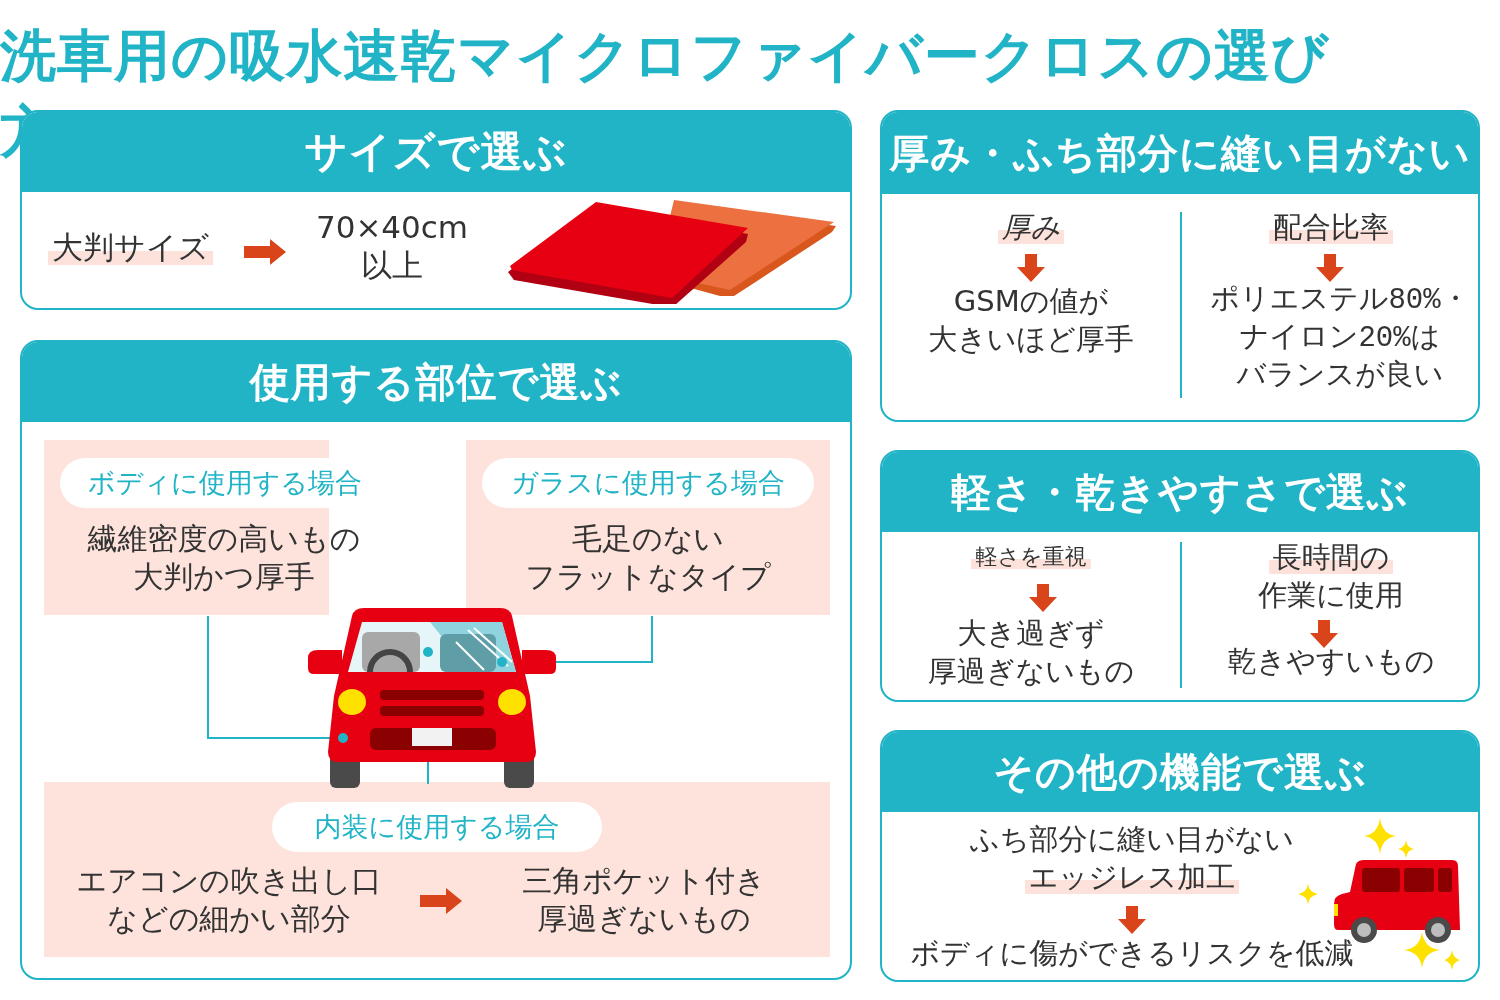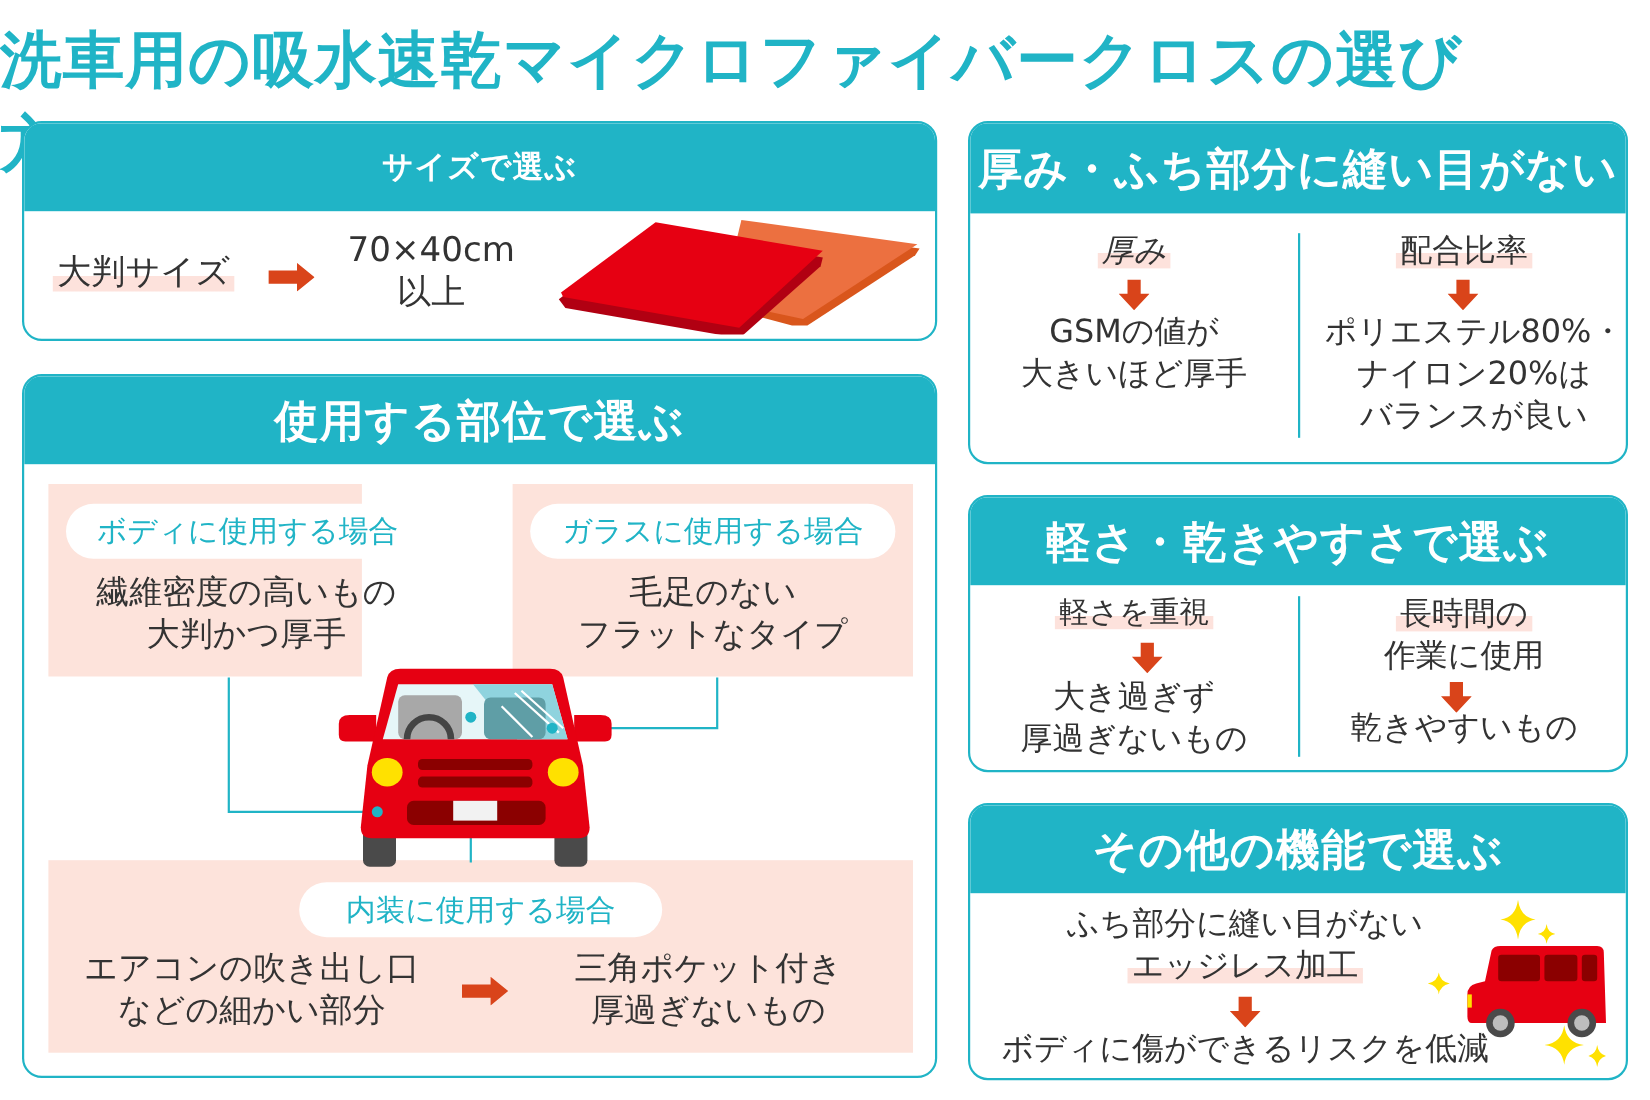--- a/index.html
+++ b/index.html
@@ -22,21 +22,21 @@
   .hl { background: linear-gradient(to bottom, transparent 60%, #fde2dc 60%, #fde2dc 100%); padding: 0 4px; }
   .txt { color: #333; font-size: 30px; line-height: 38px; text-align: center; }
 
   .arrow-right {
     position: absolute; width: 42px; height: 26px;
   }
   .arrow-down { position: absolute; width: 28px; height: 28px; }
 
   
   #card-size { left: 20px; top: 110px; width: 832px; height: 200px; }
-  #card-size .card-header { height: 80px; font-size: 28px; text-align: right; }
+  #card-size .card-header { height: 80px; font-size: 42px; text-align: right; }
 
   
   #card-loc { left: 20px; top: 340px; width: 832px; height: 640px; }
   #card-loc .card-header { height: 80px; font-size: 40px; }
 
   .pink { position: absolute; background: #fde3db; }
   .pill {
     position: absolute; background: #fff; border-radius: 30px; color: #20b4c6; font-size: 27px;
     display: flex; align-items: center; justify-content: center; height: 50px;
   }
@@ -170,31 +170,31 @@
   </div>
 
   <div class="vdiv" style="left:298px; top:100px; height:186px;"></div>
 
   <div class="abs txt" style="left:300px; top:96px; width:298px; font-size:29px;">
     <span class="hl">配合比率</span>
   </div>
   <svg class="arrow-down" style="left:434px; top:142px;" viewBox="0 0 28 28">
     <polygon points="8,0 20,0 20,13 28,13 14,28 0,13 8,13" fill="#d9441a"></polygon>
   </svg>
-  <div class="abs txt" style="left:300px; top:170px; width:316px; font-size:29px;">
+  <div class="abs txt" style="left:300px; top:170px; width:316px; font-size:29px;font-family:Liberation Mono, monospace;">
     <div>ポリエステル80%・</div>
     <div>ナイロン20%は</div>
     <div>バランスが良い</div>
   </div>
 </div>
 
 <div class="card" id="card-light">
   <div class="card-header">軽さ・乾きやすさで選ぶ</div>
 
-  <div class="abs txt" style="left:0; top:86px; width:298px; font-size:27px;">
+  <div class="abs txt" style="left:0; top:86px; width:298px; font-size:22px;">
     <span class="hl">軽さを重視</span>
   </div>
   <svg class="arrow-down" style="left:147px; top:132px;" viewBox="0 0 28 28">
     <polygon points="8,0 20,0 20,13 28,13 14,28 0,13 8,13" fill="#d9441a"></polygon>
   </svg>
   <div class="abs txt" style="left:0; top:162px; width:298px; font-size:29px;">
     <div>大き過ぎず</div>
     <div>厚過ぎないもの</div>
   </div>
 

